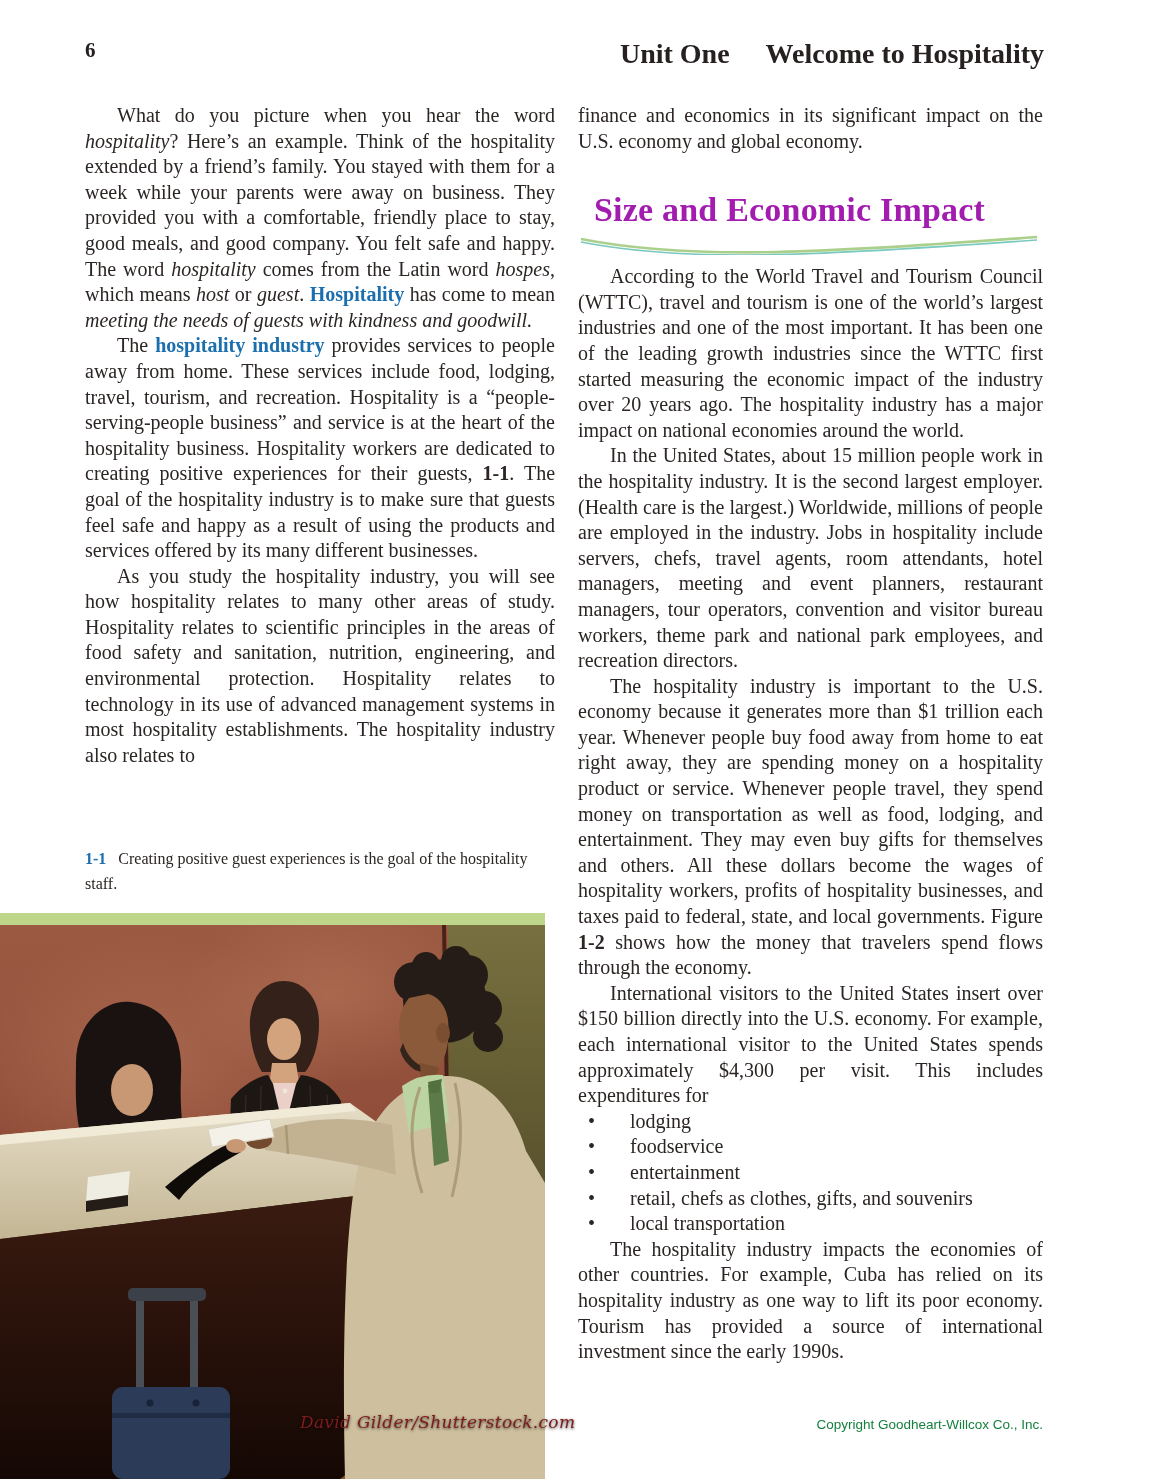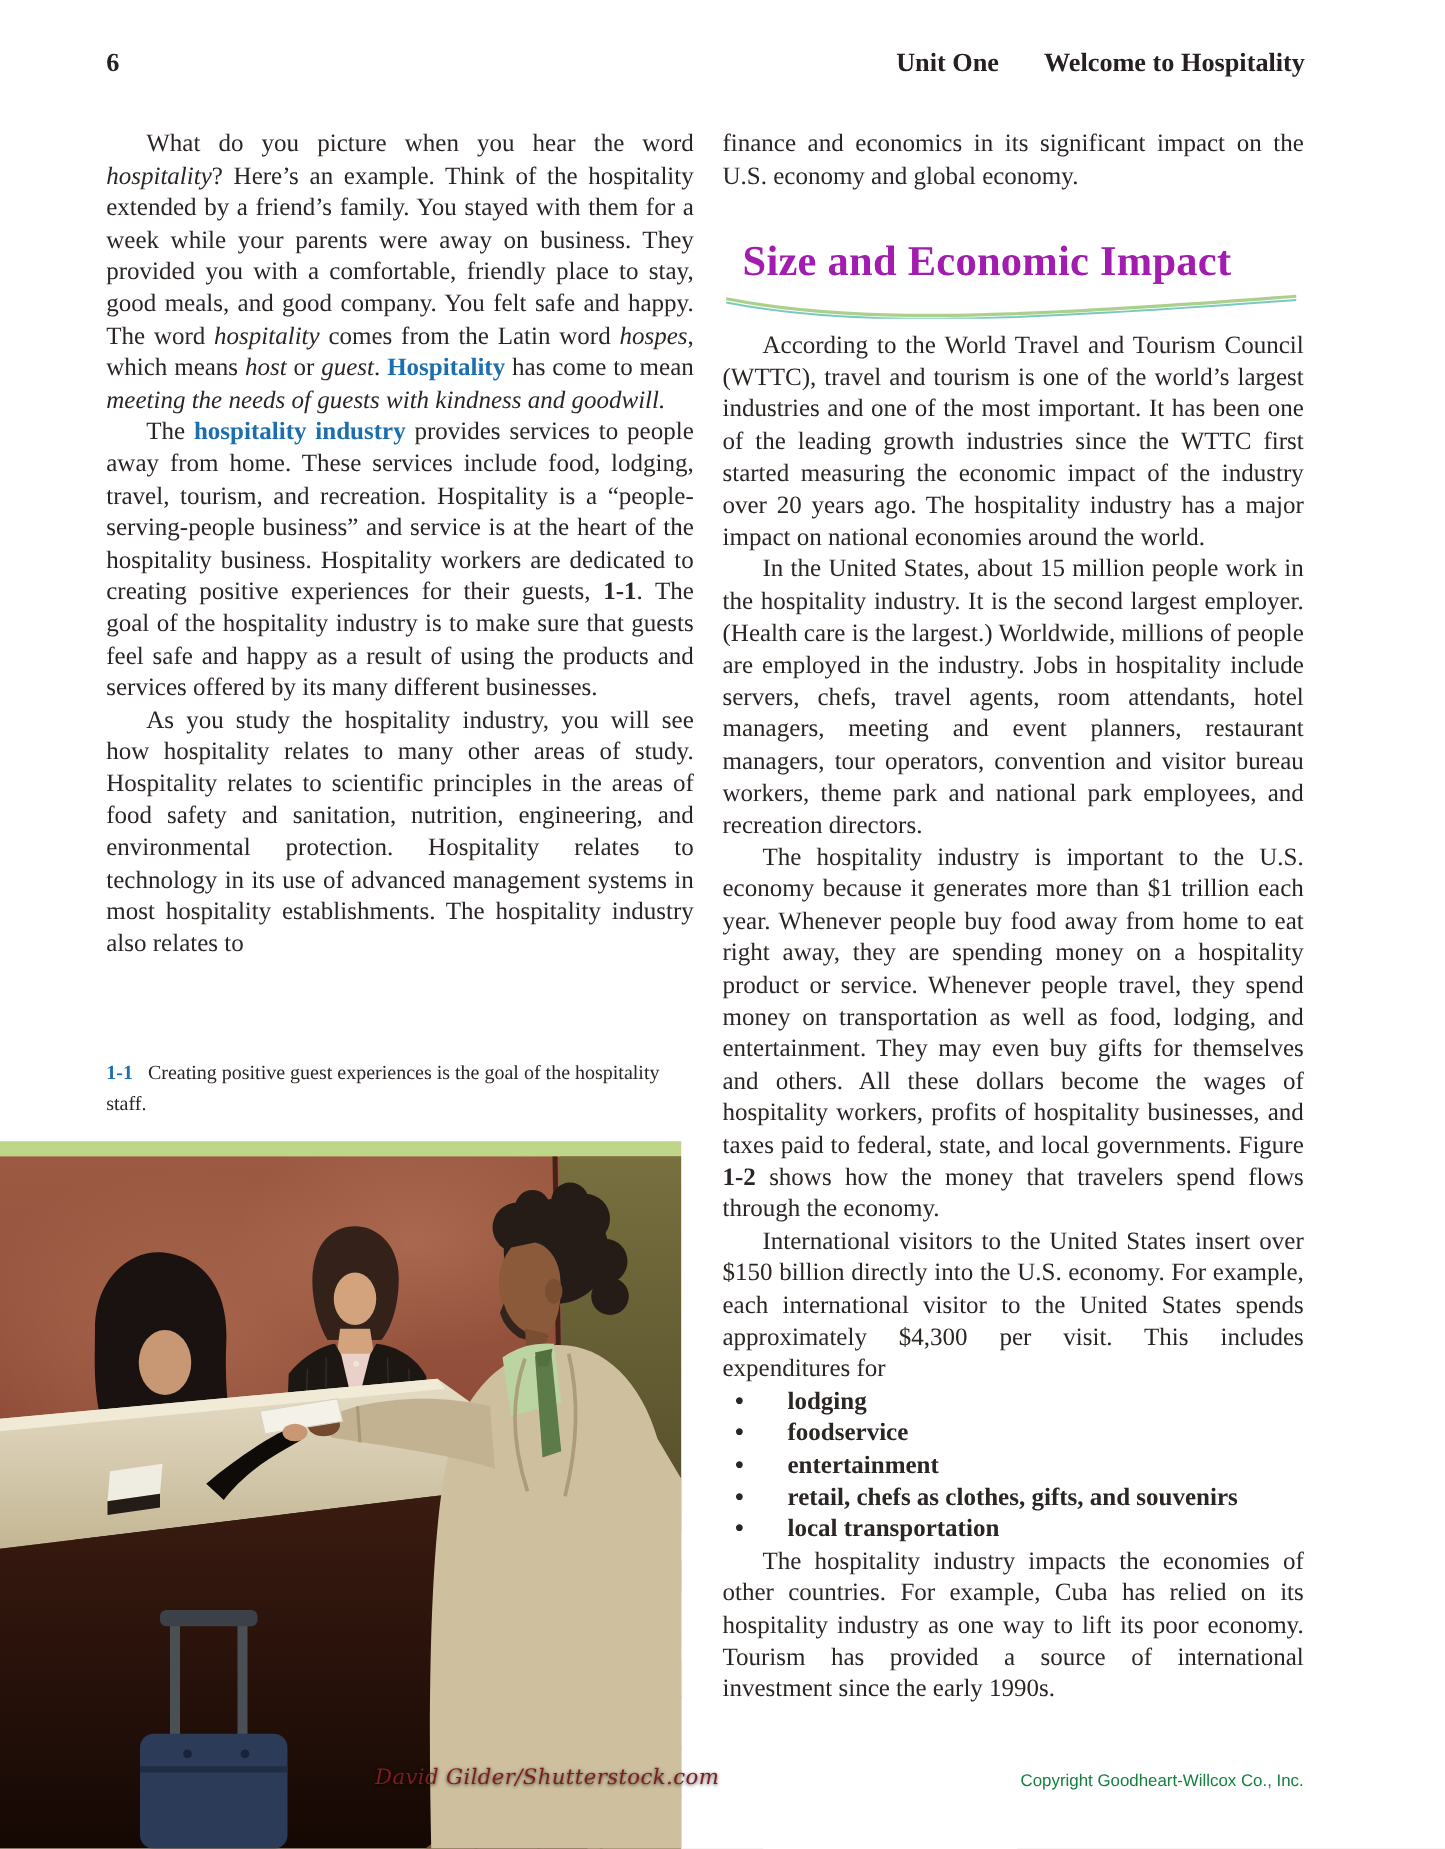--- a/index.html
+++ b/index.html
@@ -4,35 +4,35 @@
 <style>
   html,body { margin:0; padding:0; background:#e8e8e8; }
   .page {
     position:relative; width:1156px; height:1479px; margin:0 auto;
     background:#ffffff; overflow:hidden;
     font-family:"Liberation Serif", serif; color:#2b2523;
   }
   
   .page-num { position:absolute; left:85px; top:38px; font-size:21px; font-weight:bold; color:#262020; }
   .header-right { position:absolute; right:112px; top:38px; display:flex; gap:36px;
-    font-size:21px; font-weight:bold; color:#262020;font-family:Liberation Serif, serif; }
+    font-size:28px; font-weight:bold; color:#262020;font-family:Liberation Serif, serif; }
   
   .col { position:absolute; top:103px; }
   .col-left  { left:85px;  width:470px; }
   .col-right { left:578px; width:465px; }
   .body-p { margin:0; font-size:20px; line-height:25.6px; text-align:justify; }
   .indent { text-indent:32px; }
   .run-n { }
   .run-i { font-style:italic; }
   .run-b { font-weight:bold; }
   .run-t { font-weight:bold; color:#1b6fae; }
   h2.section { margin:36px 0 0 16px; font-size:34px; line-height:40px; font-weight:bold;
     color:#a21caf; letter-spacing:.2px; }
   .swoosh { display:block; margin:3px 0 9px 0; }
-  ul.bullets { margin:0; padding:0; list-style:none; font-size:20px; line-height:25.6px;font-weight:bold; }
+  ul.bullets { margin:0; padding:0; list-style:none; font-size:20px; line-height:25.6px; }
   ul.bullets li { position:relative; padding-left:52px; }
   ul.bullets li::before { content:"\2022"; position:absolute; left:10px; }
   
   .caption { position:absolute; left:85px; top:846px; width:470px; margin:0;
     font-size:16px; line-height:25.4px; text-align:left; }
   .caption .num { font-weight:bold; color:#1b6fae; margin-right:12px; }
   
   .photo-block { position:absolute; left:0; top:913px; width:545px; height:566px; background:#bed689; }
   .photo-canvas { position:absolute; left:0; top:12px; width:545px; height:554px; display:block; }
   .photo-credit { position:absolute; left:300px; top:499px; font-family:"DejaVu Serif", serif;

